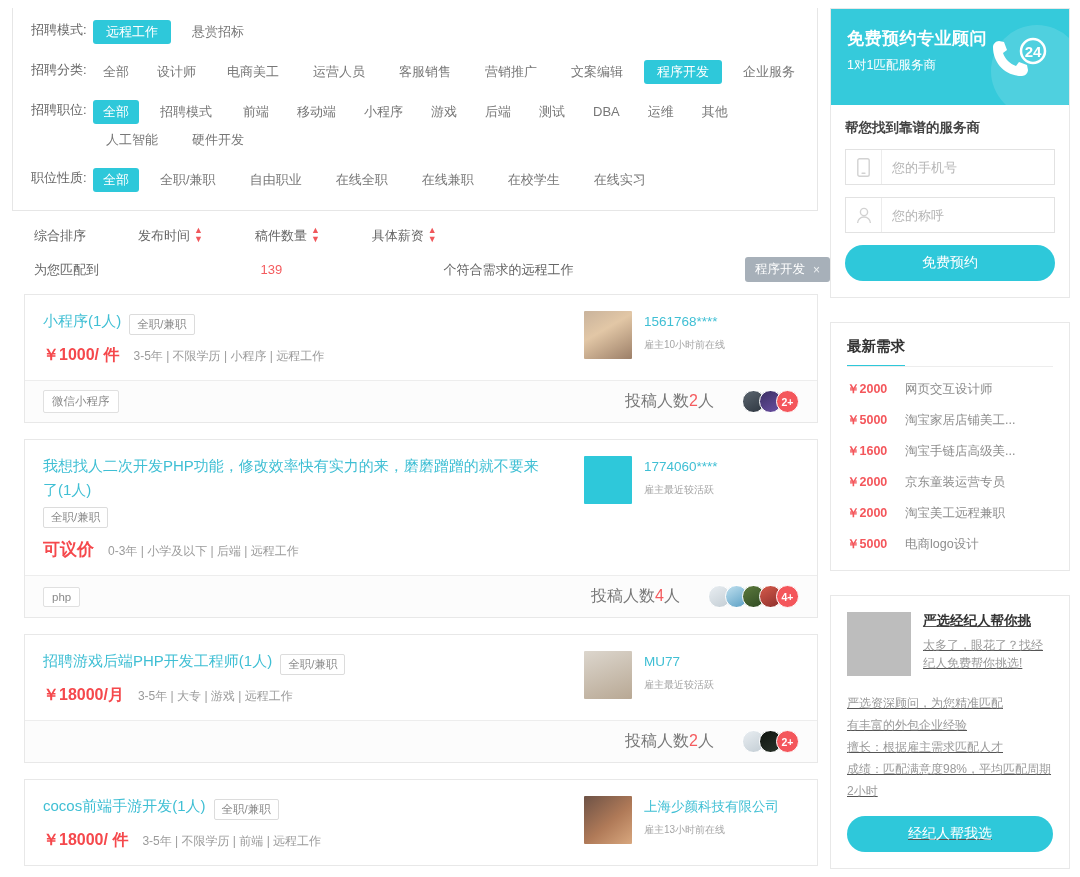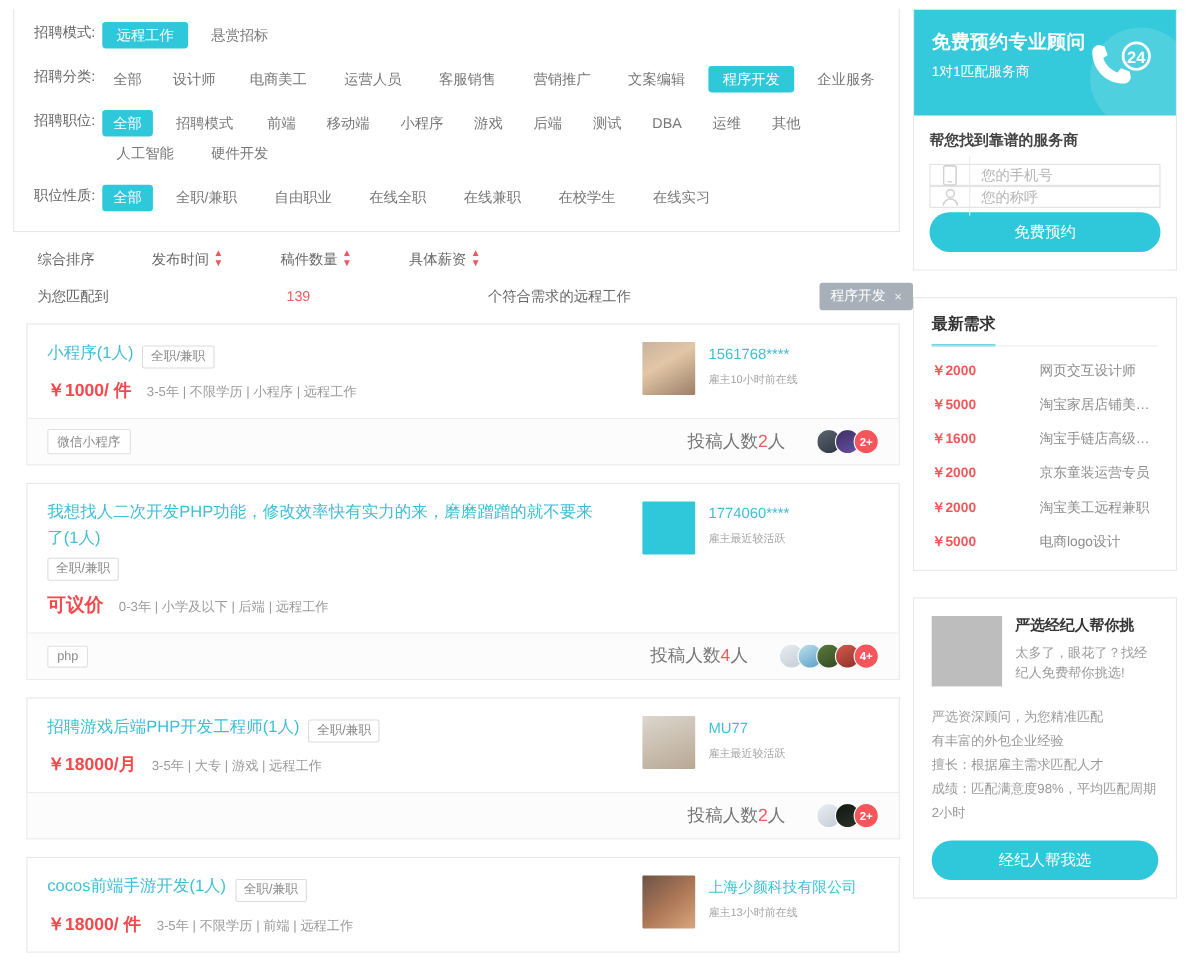--- a/index.html
+++ b/index.html
@@ -149,22 +149,22 @@
   }
   .consult-title { font-size: 17px; font-weight: bold; letter-spacing: .5px; position: relative; }
   .consult-sub { font-size: 12.5px; margin-top: 7px; position: relative; }
   .phone-icon {
     position: absolute; right: 20px; top: 28px; color: #fff;
     display: flex; align-items: center;
   }
   .consult-body { padding: 14px 14px 16px 14px; }
   .consult-body h4 { margin: 0 0 12px 0; font-size: 13.5px; color: #444; font-weight: bold; }
   .field {
-    display: flex; align-items: center; border: 1px solid #e2e2e2;
-    height: 20px; margin-bottom: 0; background: #fff;
+    display: flex; align-items: flex-start; border: 1px solid #e2e2e2;
+    height: 36px; margin-bottom: 12px; background: #fff;
   }
   .field .ic {
     width: 36px; height: 34px; flex: 0 0 36px;
     display: flex; align-items: center; justify-content: center;
     border-right: 1px solid #ececec; color: #cfcfcf;
   }
   .field input {
     border: 0; outline: 0; flex: 1; height: 34px; padding: 0 10px;
     font-size: 13px; color: #555; font-family: "Liberation Sans", sans-serif;
     background: transparent;
@@ -179,23 +179,23 @@
   .side-card { border: 1px solid #e8e8e8; background: #fff; width: 240px; margin-top: 24px; }
   .side-card.demand { padding: 14px 16px 10px 16px; }
   .sc-title {
     font-size: 14.5px; font-weight: bold; color: #333;
     padding-bottom: 9px; display: inline-block;
     border-bottom: 2px solid #2ec8da; margin-bottom: 0;
   }
   .sc-rule { border-bottom: 1px solid #ededed; margin: 0 0 6px 0; position: relative; top: -1px; }
   .demand-item { display: flex; align-items: center; padding: 7px 0; font-size: 12.5px; cursor: pointer; }
   .demand-price { color: #f4565b; font-weight: bold; width: 58px; flex: 0 0 58px; }
-  .demand-name { color: #8d8d8d; white-space: nowrap; overflow: hidden; text-overflow: ellipsis; margin-left: 40px; }
-
-  .side-card.agent { padding: 16px 16px 16px 16px; }
+  .demand-name { color: #8d8d8d; white-space: nowrap; overflow: hidden; text-overflow: ellipsis; }
+
+  .side-card.agent { padding: 16px 16px 16px 16px; text-decoration: underline; }
   .agent-top { display: flex; }
   .agent-photo { width: 64px; height: 64px; flex: 0 0 64px; background: #bdbdbd; margin-right: 12px; }
   .agent-name { font-size: 13.5px; font-weight: bold; color: #333; }
   .agent-desc { font-size: 12px; color: #9a9a9a; margin-top: 6px; line-height: 18px; }
   .agent-lines { margin-top: 16px; }
   .agent-line { font-size: 12px; color: #9a9a9a; line-height: 22px; }
   .btn-agent {
     display: block; width: 100%; border: 0; border-radius: 18px;
     background: #2ec8da; color: #fff; font-size: 14px; height: 36px;
     cursor: pointer; font-family: "Liberation Sans", sans-serif; margin-top: 14px;

